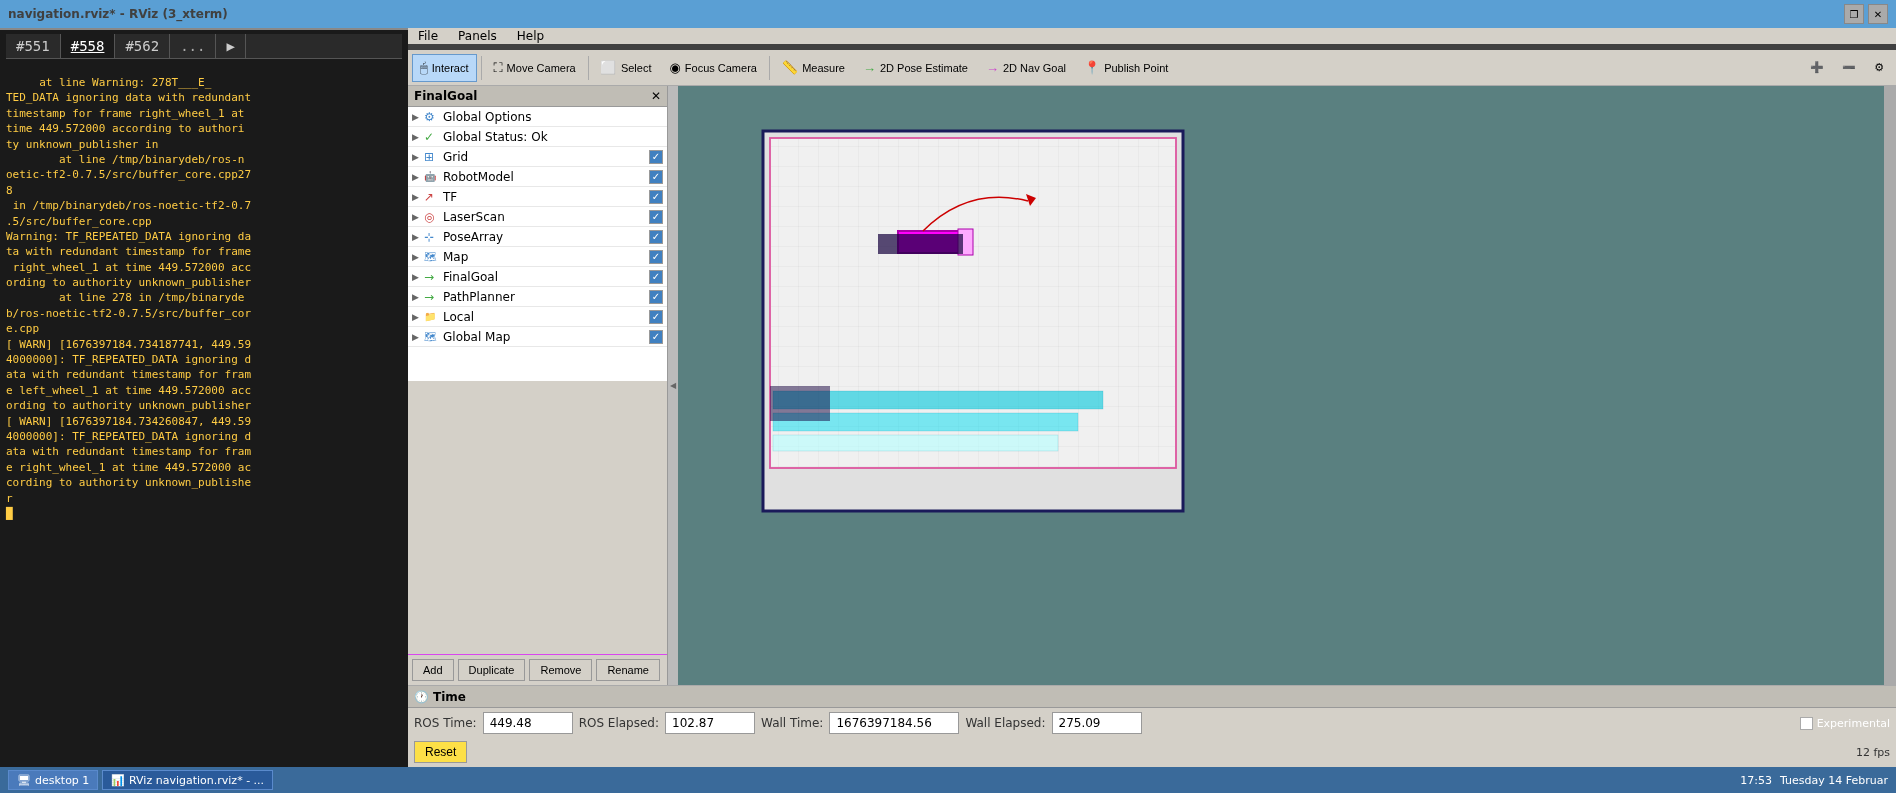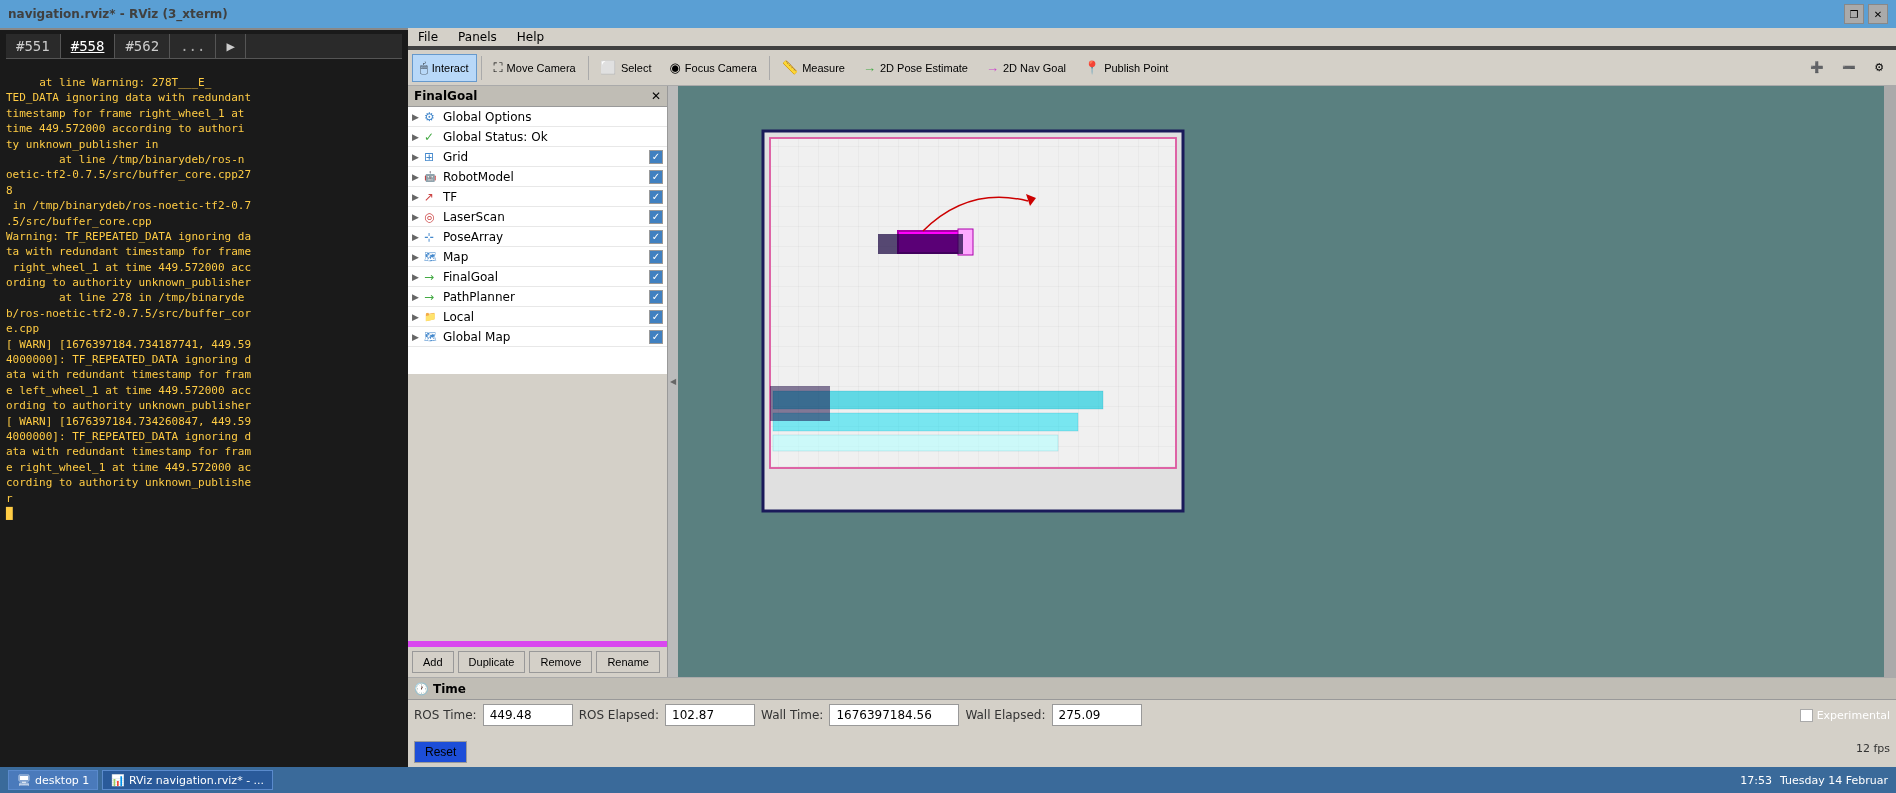--- a/index.html
+++ b/index.html
@@ -105,21 +105,21 @@
     }
 
     
     #rviz-menubar {
       background: #d4d0c8;
       height: 22px;
       display: flex;
       align-items: center;
       padding: 0 6px;
       gap: 12px;
-      border-bottom: 4px solid #404040;
+      border-bottom: 6px solid #404040;
       flex-shrink: 0;
     }
     .menu-item {
       color: #000;
       cursor: pointer;
       font-size: 12px;
       padding: 2px 4px;
     }
 
     
@@ -225,21 +225,21 @@
     #displays-empty {
       flex: 1;
       background: #d4d0c8;
     }
 
     #displays-buttons {
       background: #d4d0c8;
       padding: 4px;
       display: flex;
       gap: 4px;
-      border-top: 6px solid #d946ef;
+      border-top: 1px solid #d946ef;
     }
     .disp-btn {
       padding: 4px 10px;
       background: #d4d0c8;
       border: 1px solid #999;
       cursor: pointer;
       font-size: 11px;
     }
 
     
@@ -313,25 +313,24 @@
       align-items: center;
     }
     #reset-row {
       padding: 3px 6px 4px;
       display: flex;
       align-items: center;
       justify-content: space-between;
     }
     #reset-btn {
       padding: 3px 10px;
-      background: #1d4ed8;
+      background: #fde047;
       border: 1px solid #999;
       cursor: pointer;
       font-size: 12px;
-      margin-top: 8px;
     }
     .fps-label {
       font-size: 11px;
       color: #333;
     }
 
     
     #taskbar {
       height: 26px;
       background: #3a6a9a;

